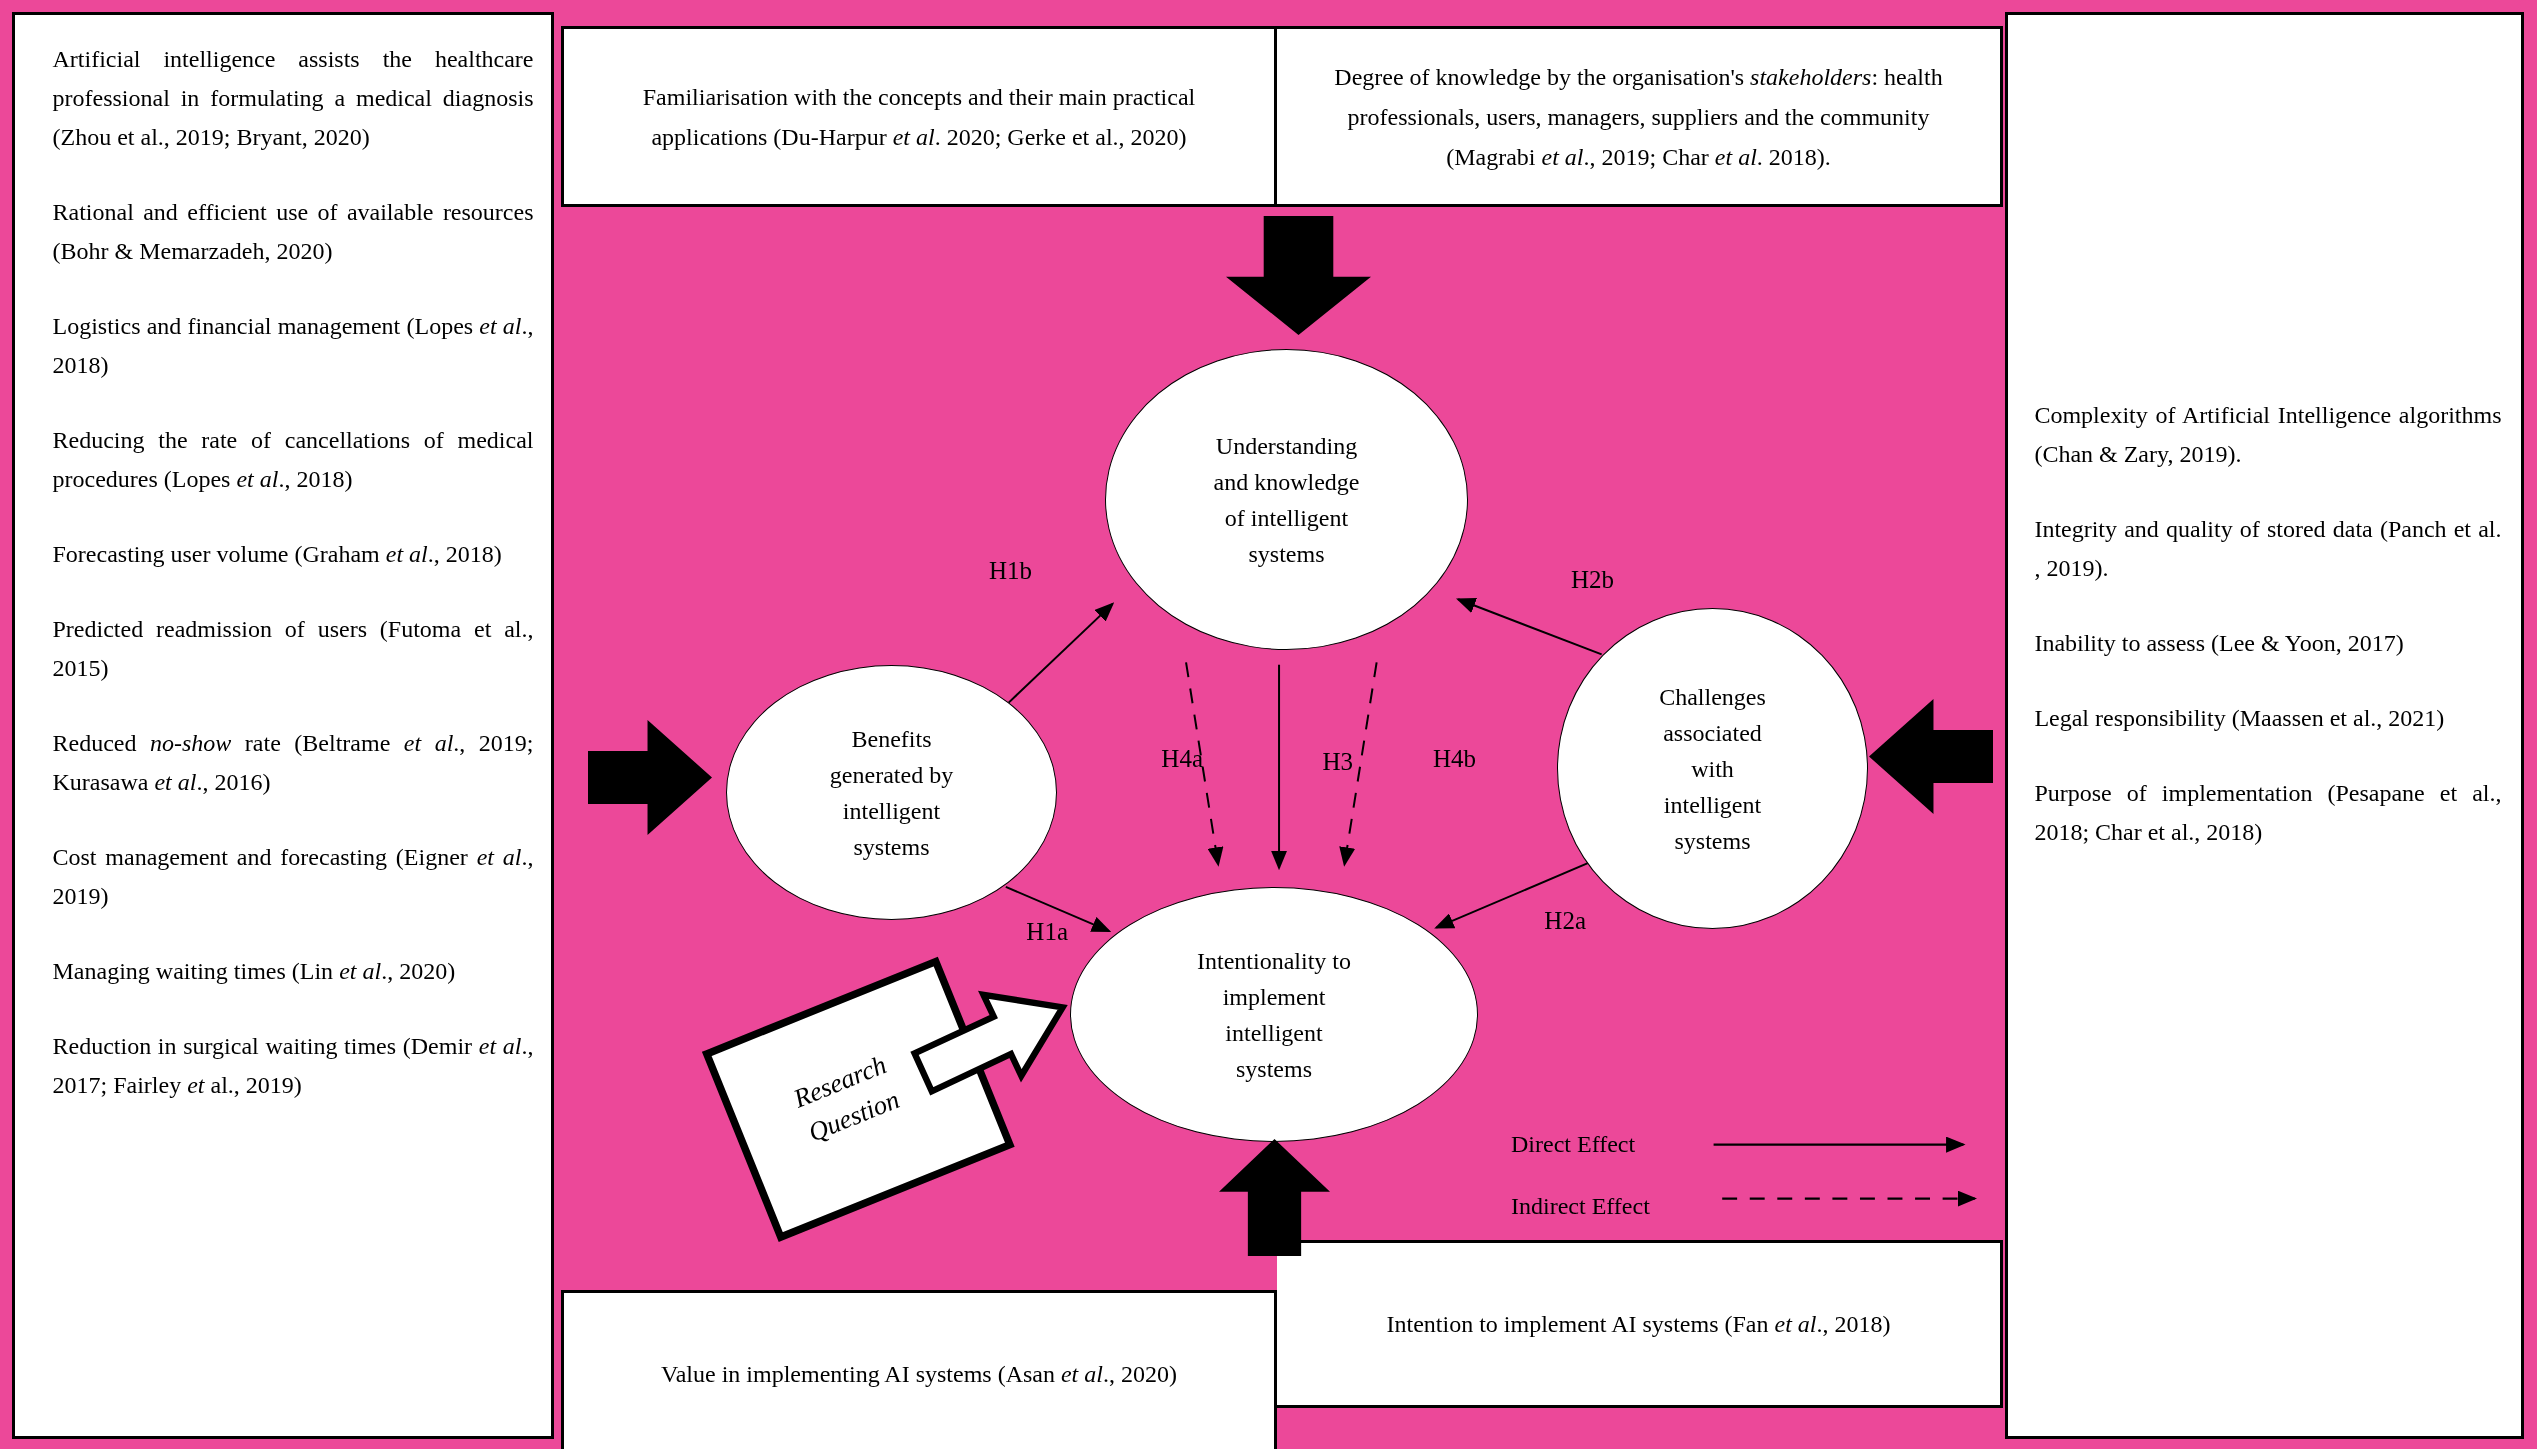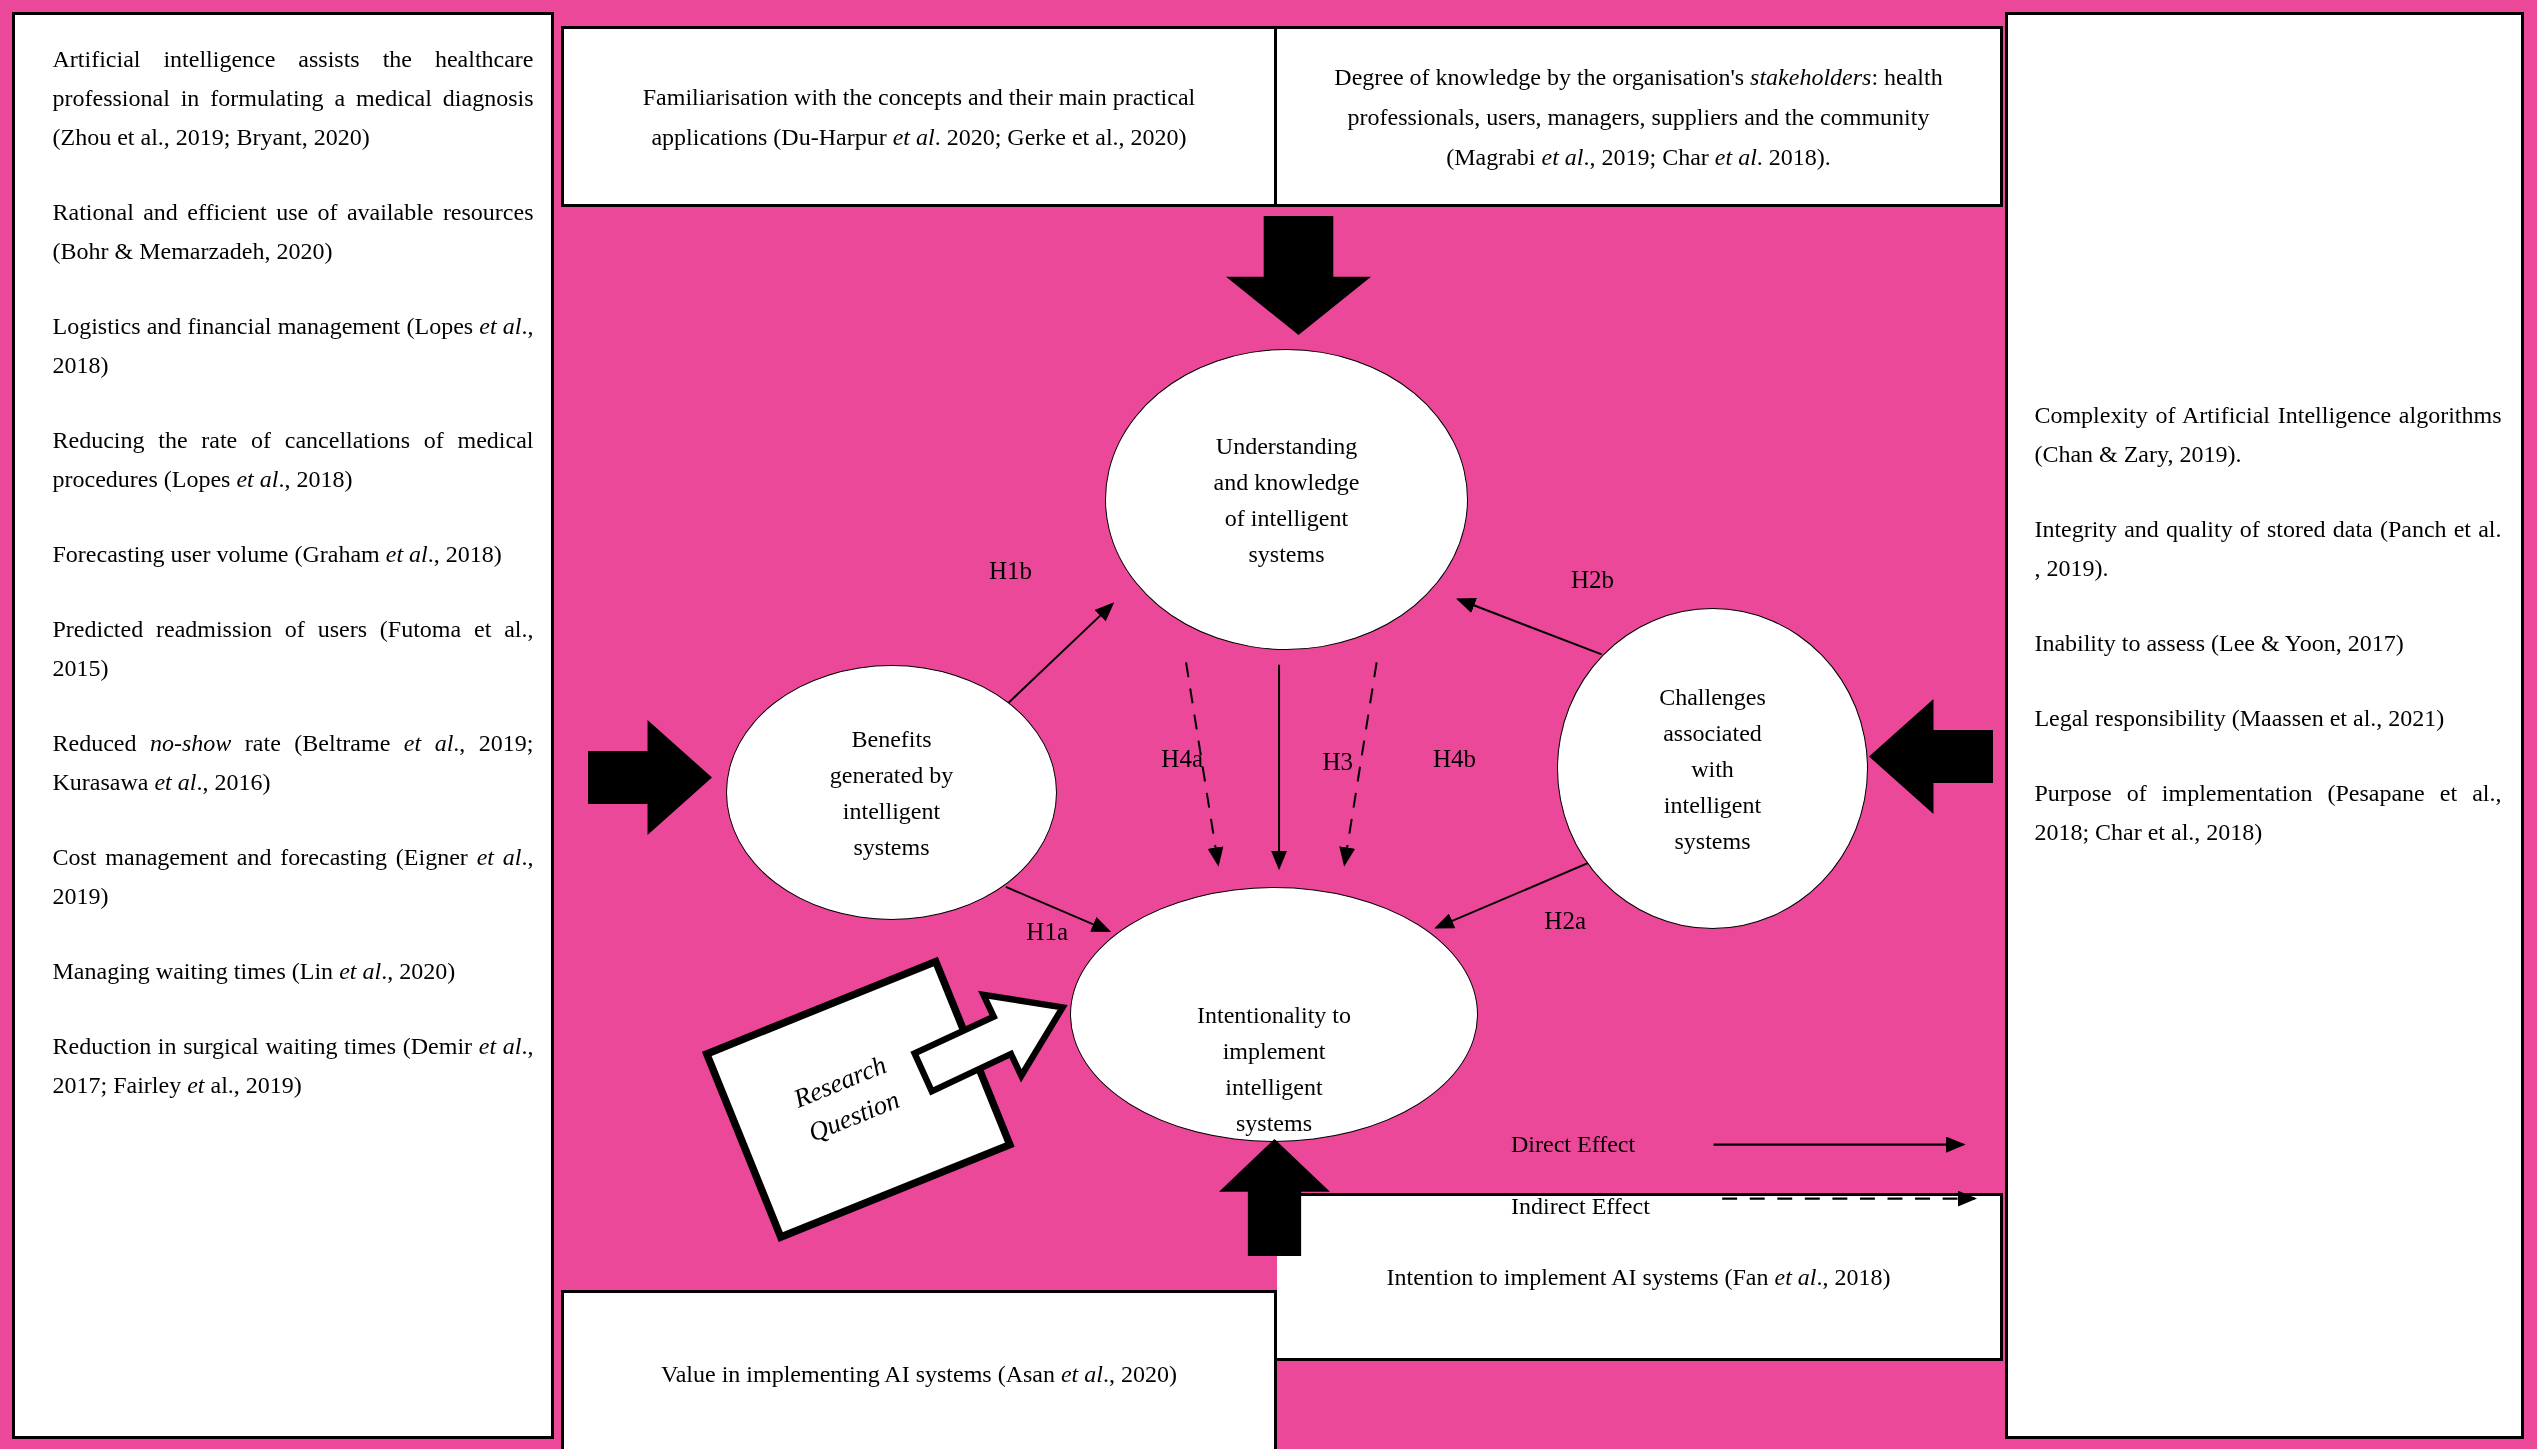--- a/index.html
+++ b/index.html
@@ -11,29 +11,29 @@
   #left-panel{left:11.5px;top:11.5px;width:542px;height:1427px;padding:25px 17px 0 38px;}
   #right-panel{left:2005px;top:11.5px;width:519px;height:1427px;padding:381px 19.5px 0 26.4px;}
   .panel-text p{margin:0 0 36px 0;font-size:24px;line-height:39px;text-align:justify;}
   
   .hbox{border:3.4px solid #000;background:#fff;box-sizing:border-box;display:flex;
         align-items:center;justify-content:center;text-align:center;}
   .hbox .t{font-size:24px;line-height:40px;padding:0 34px;}
   #top-box-a{left:561px;top:26px;width:716px;height:181px;}
   #top-box-b{left:1277px;top:26px;width:726px;height:181px;border-left:none;}
   #bottom-box-a{left:561px;top:1256px;width:716px;height:168px;margin-top:34px;}
-  #bottom-box-b{left:1277px;top:1193px;width:726px;height:168px;border-left:none;}
+  #bottom-box-b{left:1277px;top:1240px;width:726px;height:168px;border-left:none;}
   
   .node{border:1.7px solid #000;border-radius:50%;background:#fff;box-sizing:border-box;
         display:flex;align-items:center;justify-content:center;text-align:center;
         font-size:24px;line-height:36px;white-space:pre-line;}
   #node-understanding{left:1105px;top:349px;width:363px;height:301px;}
   #node-benefits{left:726px;top:665px;width:331px;height:255px;}
   #node-challenges{left:1557px;top:608px;width:311px;height:321px;}
-  #node-intentionality{left:1070px;top:887px;width:408px;height:255px;align-items:flex-end;}
+  #node-intentionality{left:1070px;top:887px;width:408px;height:255px;}
   
   .block-arrow{background:#000;}
   #arrow-top{left:1226px;top:216px;width:145px;height:119px;
     clip-path:polygon(26% 0,74% 0,74% 51%,100% 51%,50% 100%,0 51%,26% 51%);}
   #arrow-left{left:588px;top:720px;width:124px;height:115px;
     clip-path:polygon(0 27%,48% 27%,48% 0,100% 50%,48% 100%,48% 73%,0 73%);}
   #arrow-right{left:1869px;top:699px;width:124px;height:115px;
     clip-path:polygon(100% 27%,52% 27%,52% 0,0 50%,52% 100%,52% 73%,100% 73%);}
   #arrow-bottom{left:1219px;top:1139px;width:111px;height:117px;
     clip-path:polygon(50% 0,100% 45%,74% 45%,74% 100%,26% 100%,26% 45%,0 45%);}

